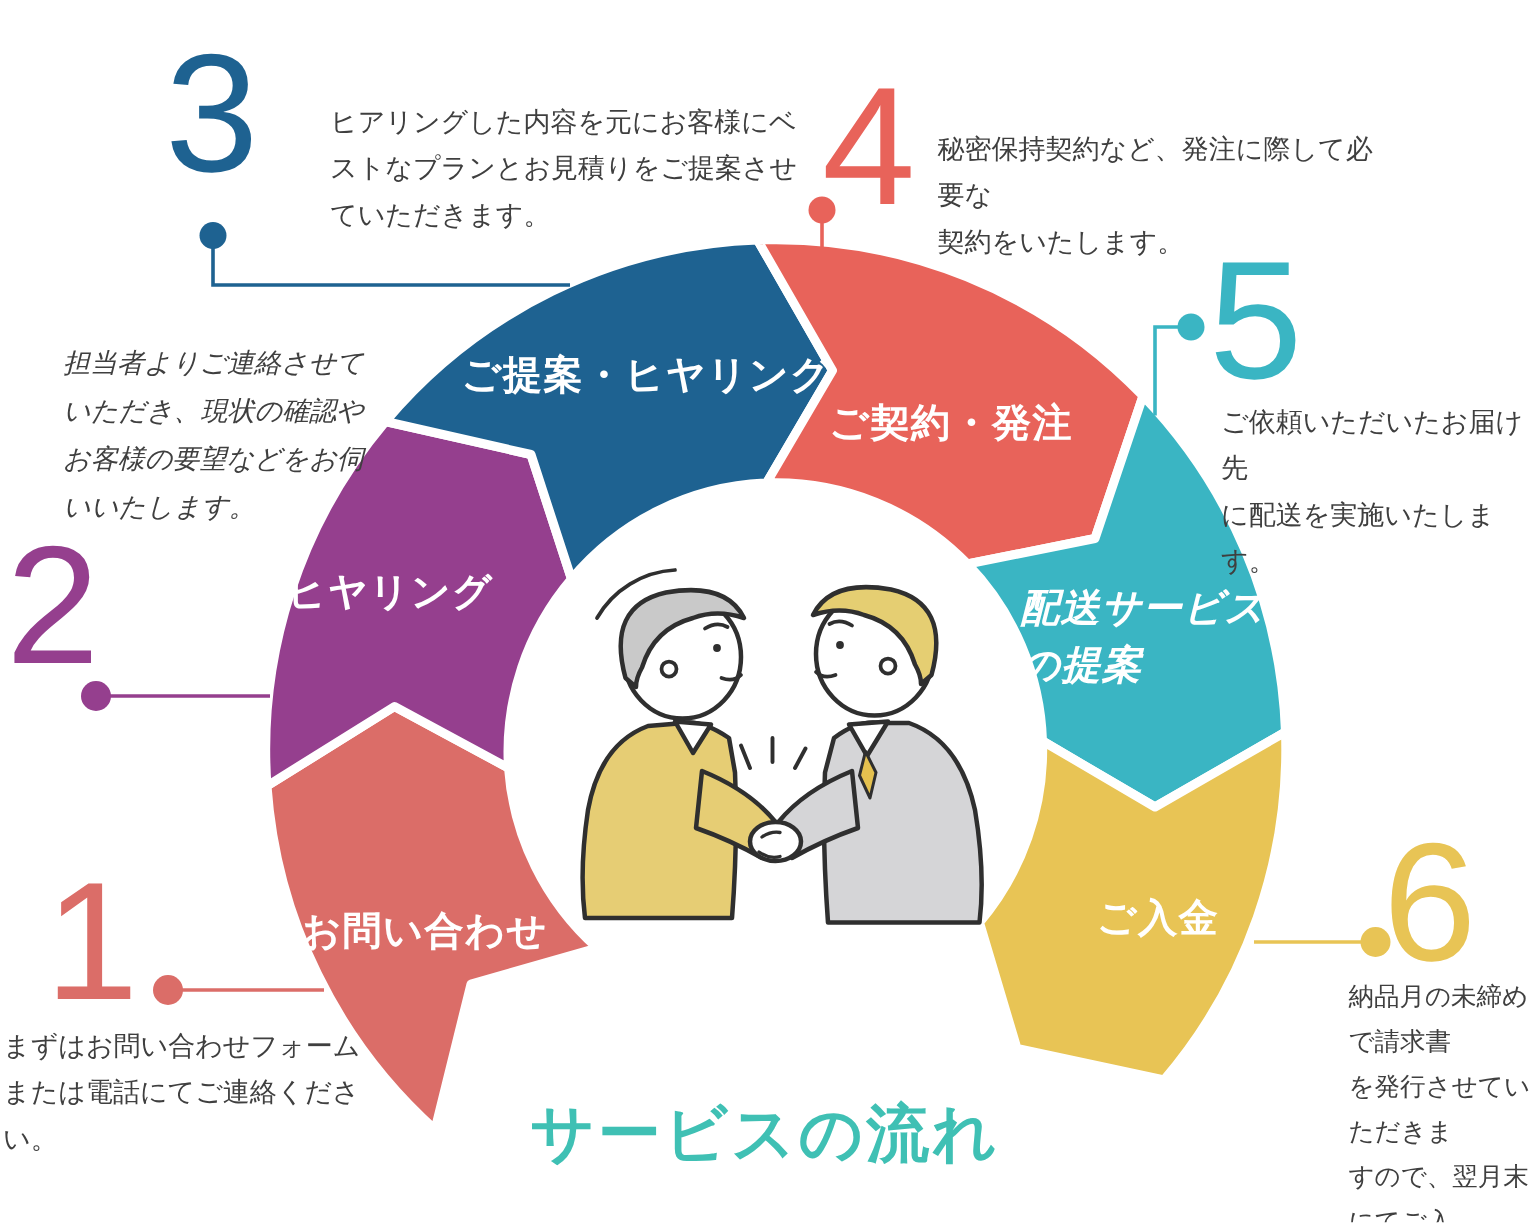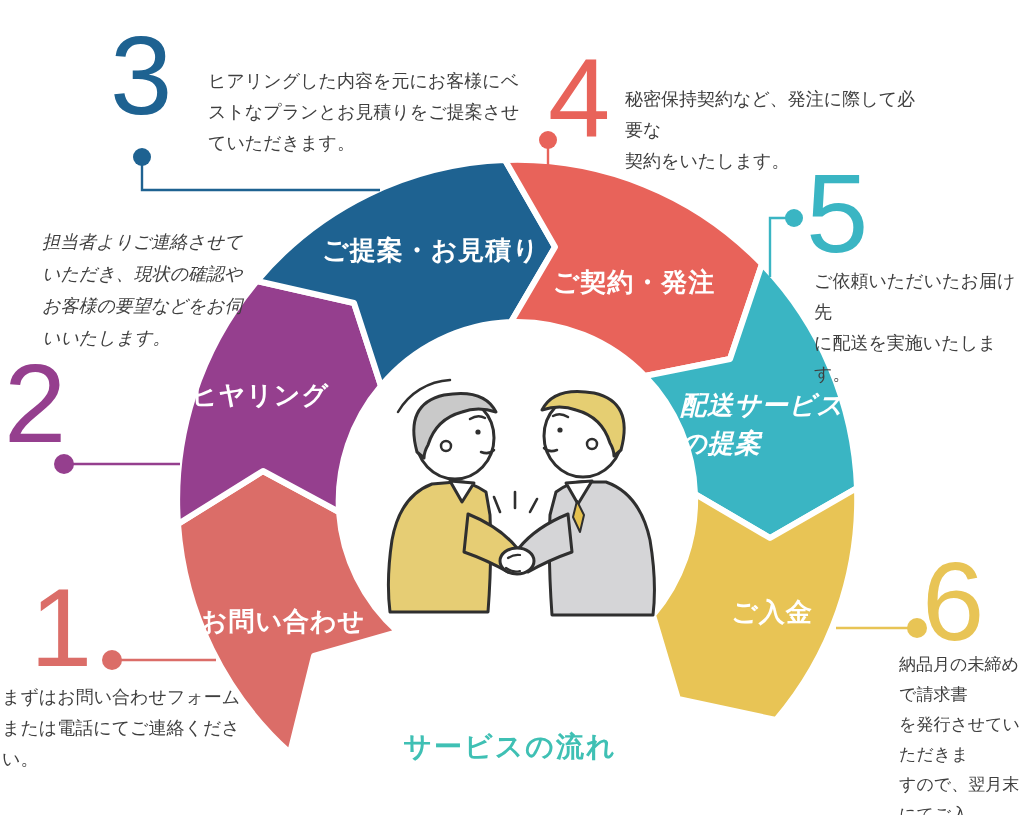--- a/index.html
+++ b/index.html
@@ -19,29 +19,29 @@
     white-space:pre-line;
   }
   .seg-label{
     position:absolute;color:#ffffff;font-weight:bold;font-size:26px;
     white-space:pre-line;transform:translate(-50%,-50%);text-align:center;
     letter-spacing:1px;
   }
   .seg-label.left-align{transform:none;text-align:left;line-height:38px;font-style:italic;}
   #main-title{
     position:absolute;left:510px;top:728px;transform:translateX(-50%);
-    font-size:28px;font-weight:bold;letter-spacing:2px;white-space:nowrap;
+    font-size:42px;font-weight:bold;letter-spacing:2px;white-space:nowrap;
   }
   
   #num-1{left:30px;top:572px;} #num-2{left:4px;top:348px;}
   #num-3{left:110px;top:20px;} #num-4{left:548px;top:42px;}
   #num-5{left:806px;top:158px;} #num-6{left:922px;top:546px;}
   #desc-1{left:2px;top:682px;width:250px;}
   #desc-2{left:42px;top:226px;width:220px;line-height:32px;font-style:italic;}
-  #desc-3{left:208px;top:66px;width:330px;}
+  #desc-3{left:220px;top:66px;width:330px;}
   #desc-4{left:625px;top:84px;width:300px;}
   #desc-5{left:814px;top:266px;width:210px;}
   #desc-6{left:899px;top:650px;width:130px;font-size:17px;line-height:30px;}
   #label-1{left:283px;top:621px;} #label-2{left:260px;top:395px;text-align:right;}
   #label-3{left:431px;top:250px;} #label-4{left:634px;top:282px;text-align:right;}
   #label-5{left:680px;top:386px;} #label-6{left:772px;top:612px;}
 </style>
 </head>
 <body>
 
@@ -145,21 +145,21 @@
 契約をいたします。</div>
   <div class="desc" id="desc-5">ご依頼いただいたお届け先
 に配送を実施いたします。</div>
   <div class="desc" id="desc-6">納品月の未締めで請求書
 を発行させていただきま
 すので、翌月末にてご入
 金願います。</div>
 
   <div class="seg-label" id="label-1">お問い合わせ</div>
   <div class="seg-label" id="label-2">ヒヤリング</div>
-  <div class="seg-label" id="label-3">ご提案・お見積り</div>
+  <div class="seg-label" id="label-3">ご提案・ヒヤリング</div>
   <div class="seg-label" id="label-4">ご契約・発注</div>
   <div class="seg-label left-align" id="label-5">配送サービス
 の提案</div>
   <div class="seg-label" id="label-6">ご入金</div>
 
   <div id="main-title" style="color: rgb(63, 192, 180);">サービスの流れ</div>
 
 </div>
 
 </body></html>

